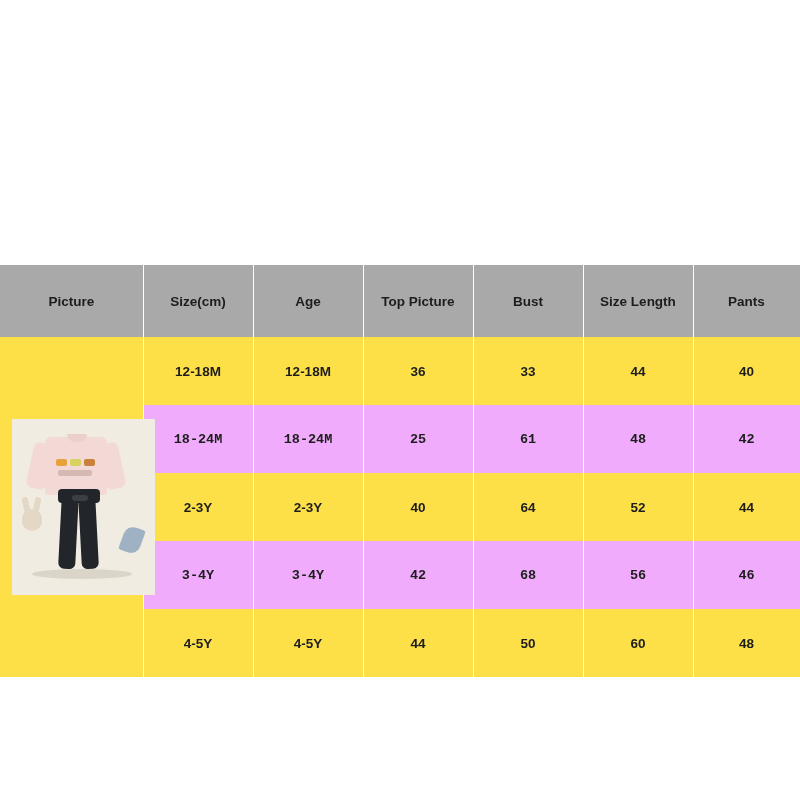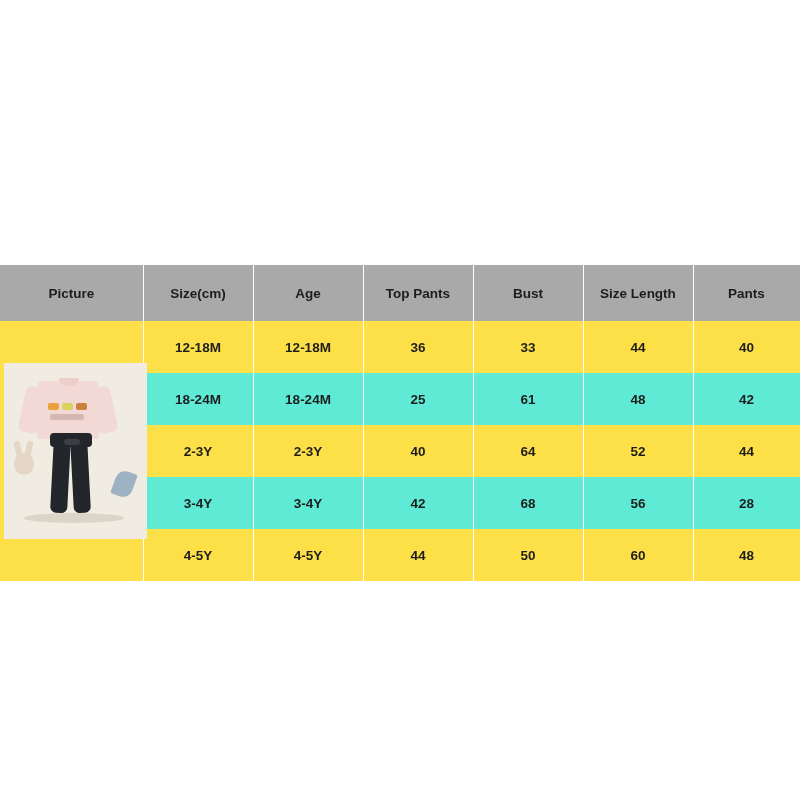--- a/index.html
+++ b/index.html
@@ -19,21 +19,21 @@
     left: 0;
     top: 265px;
     width: 800px;
   }
   table.chart {
     border-collapse: collapse;
     width: 800px;
     table-layout: fixed;
   }
   table.chart td, table.chart th {
-    padding: 4px;
+    padding: 12px;
     margin: 5px;
     text-align: center;
     vertical-align: middle;
     font-size: 13.5px;
     font-weight: bold;
     color: #1d1d1d;
     border: none;
     height: 44px;
   }
   .col-pic   { width: 143px; }
@@ -44,21 +44,21 @@
   .col-pants { width: 110px; }
   .col-waist { width: 107px; }
 
   
   tr.header-row td, tr.header-row th {
     background: #a9a9a9;
     height: 48px;
     font-size: 13.5px;
   }
   
-  tr.row-dark td { background: #5eead4; }
+  tr.row-dark td { background: #f0abfc; font-family: Liberation Mono, monospace; }
   tr.row-light td { background: #fde047; }
 
   
   td.sep {
     box-shadow: inset 1px 0 0 #ffffff;
   }
   tr.header-row td.sep {
     box-shadow: inset 1px 0 0 #ffffff;
   }
 
@@ -249,21 +249,21 @@
       <col class="col-top">
       <col class="col-bust">
       <col class="col-pants">
       <col class="col-waist">
     </colgroup>
     <tbody>
       <tr class="header-row">
         <td>Picture</td>
         <td class="sep">Size(cm)</td>
         <td class="sep">Age</td>
-        <td class="sep">Top Pants</td>
+        <td class="sep">Top Picture</td>
         <td class="sep">Bust</td>
         <td class="sep">Size Length</td>
         <td class="sep">Pants</td>
       </tr>
 
       <tr class="row-light">
         <td class="picture-cell" rowspan="5">
           <div class="product-photo">
             <div class="pp-sleeve-l"></div>
             <div class="pp-sleeve-r"></div>
@@ -312,21 +312,21 @@
         <td class="sep">52</td>
         <td class="sep">44</td>
       </tr>
 
       <tr class="row-dark">
         <td class="sep">3-4Y</td>
         <td class="sep">3-4Y</td>
         <td class="sep">42</td>
         <td class="sep">68</td>
         <td class="sep">56</td>
-        <td class="sep">28</td>
+        <td class="sep">46</td>
       </tr>
 
       <tr class="row-light">
         <td class="sep">4-5Y</td>
         <td class="sep">4-5Y</td>
         <td class="sep">44</td>
         <td class="sep">50</td>
         <td class="sep">60</td>
         <td class="sep">48</td>
       </tr>

